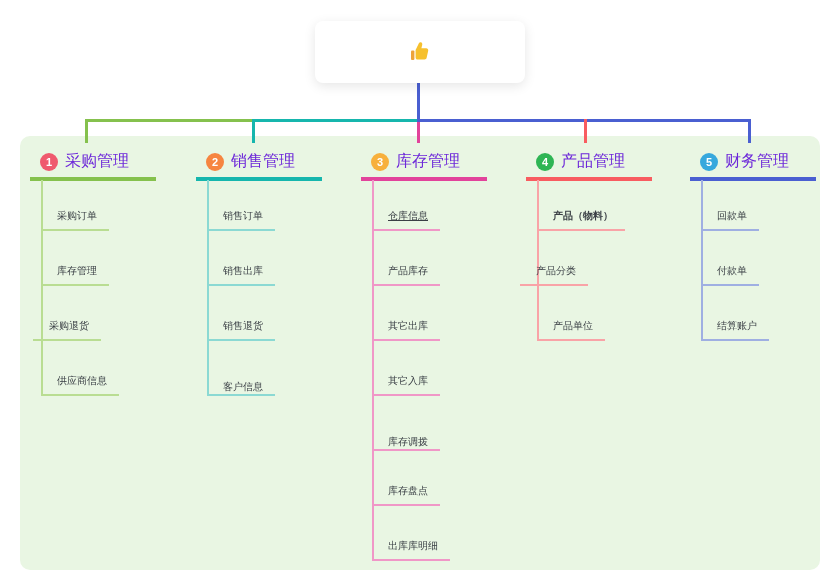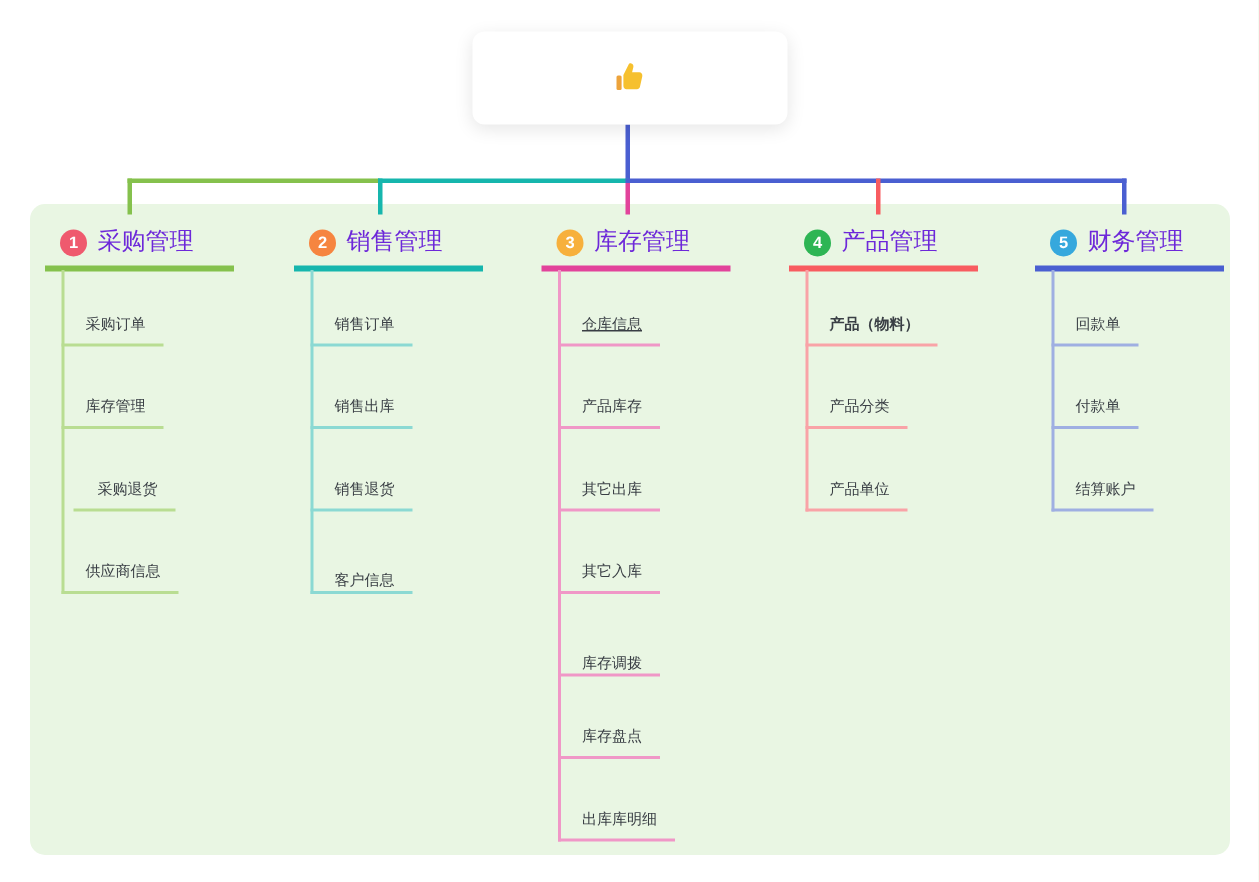--- a/index.html
+++ b/index.html
@@ -69,21 +69,21 @@
       <span class="badge" style="background: rgb(239, 90, 110);">1</span>
       <span class="branch-label">采购管理</span>
     </div>
     <div class="bar" style="left: 41px; top: 180px; width: 2px; height: 216px; background: rgb(185, 221, 146);"></div>
     <div class="child-node" style="left: 41px; top: 202px; border-bottom: 2px solid rgb(185, 221, 146);">
       <span>采购订单</span>
     </div>
     <div class="child-node" style="left: 41px; top: 257px; border-bottom: 2px solid rgb(185, 221, 146);">
       <span>库存管理</span>
     </div>
-    <div class="child-node" style="left: 49px; top: 312px; border-bottom: 2px solid rgb(185, 221, 146); justify-content: flex-end;">
+    <div class="child-node" style="left: 33px; top: 312px; border-bottom: 2px solid rgb(185, 221, 146); justify-content: flex-end;">
       <span>采购退货</span>
     </div>
     <div class="child-node" style="left: 41px; top: 367px; border-bottom: 2px solid rgb(185, 221, 146);">
       <span>供应商信息</span>
     </div>
     <div class="branch-header" style="left: 196px; top: 146px; border-bottom: 4px solid rgb(22, 182, 173);">
       <span class="badge" style="background: rgb(246, 133, 64);">2</span>
       <span class="branch-label">销售管理</span>
     </div>
     <div class="bar" style="left: 207px; top: 180px; width: 2px; height: 216px; background: rgb(139, 217, 211);"></div>
@@ -126,21 +126,21 @@
       <span>出库库明细</span>
     </div>
     <div class="branch-header" style="left: 526px; top: 146px; border-bottom: 4px solid rgb(248, 92, 96);">
       <span class="badge" style="background: rgb(46, 181, 84);">4</span>
       <span class="branch-label">产品管理</span>
     </div>
     <div class="bar" style="left: 537px; top: 180px; width: 2px; height: 161px; background: rgb(249, 163, 167);"></div>
     <div class="child-node" style="left: 537px; top: 202px; border-bottom: 2px solid rgb(249, 163, 167); font-weight: bold;">
       <span>产品（物料）</span>
     </div>
-    <div class="child-node" style="left: 537px; top: 257px; border-bottom: 2px solid rgb(249, 163, 167);">
+    <div class="child-node" style="left: 520px; top: 257px; border-bottom: 2px solid rgb(249, 163, 167);">
       <span>产品分类</span>
     </div>
     <div class="child-node" style="left: 537px; top: 312px; border-bottom: 2px solid rgb(249, 163, 167);">
       <span>产品单位</span>
     </div>
     <div class="branch-header" style="left: 690px; top: 146px; border-bottom: 4px solid rgb(74, 95, 209);">
       <span class="badge" style="background: rgb(54, 168, 221);">5</span>
       <span class="branch-label">财务管理</span>
     </div>
     <div class="bar" style="left: 701px; top: 180px; width: 2px; height: 161px; background: rgb(159, 175, 226);"></div>

